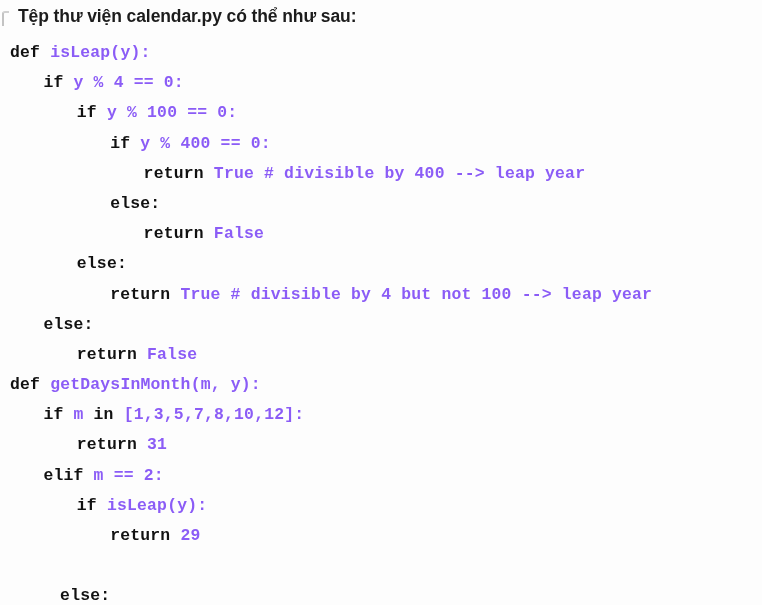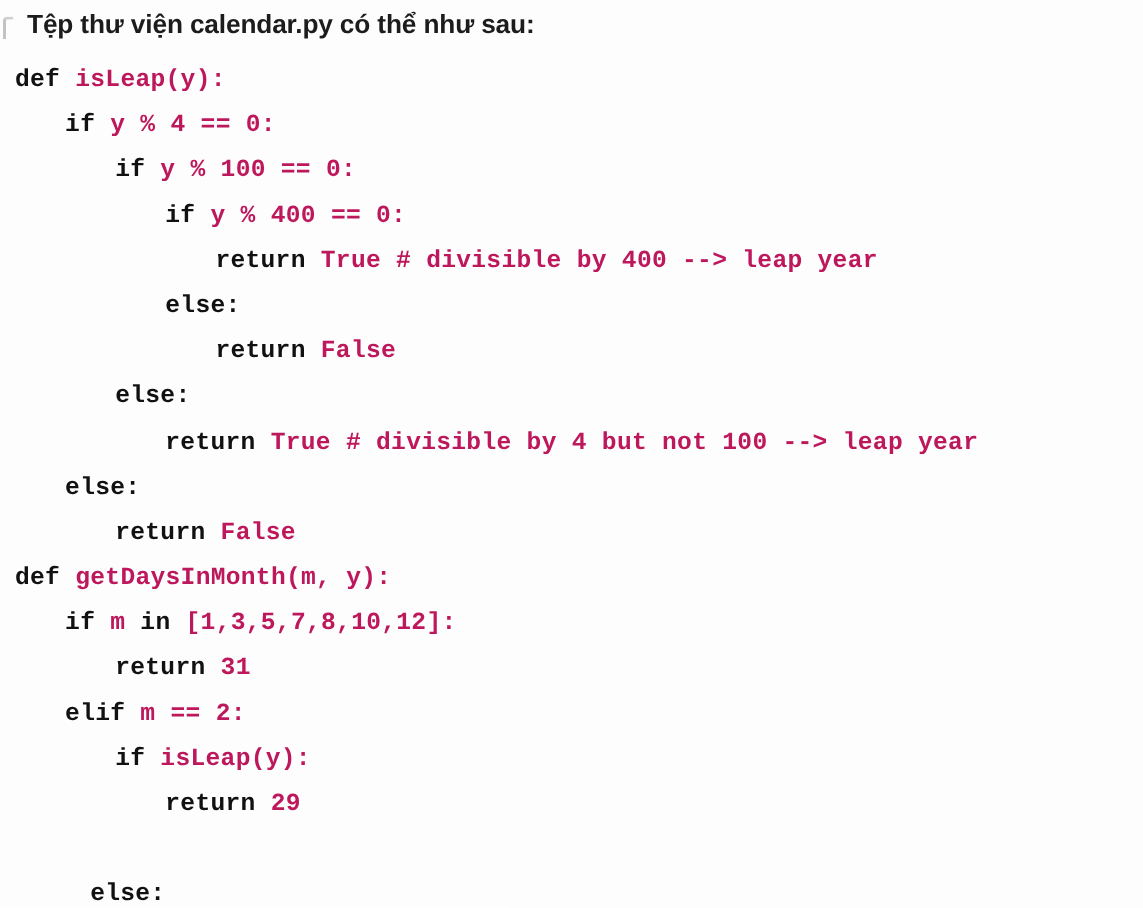--- a/index.html
+++ b/index.html
@@ -58,21 +58,21 @@
     letter-spacing: 0.2px;
   }
   
   .code .kw {
     font-weight: 700;
     color: #111111;
     text-align: center;
   }
   .code .tx {
     font-weight: 600;
-    color: #be185d;
+    color: #8b5cf6;
   }
   .code .blank {
     color: transparent;
   }
 </style>
 </head>
 <body>
 
 <div id="page">
 

